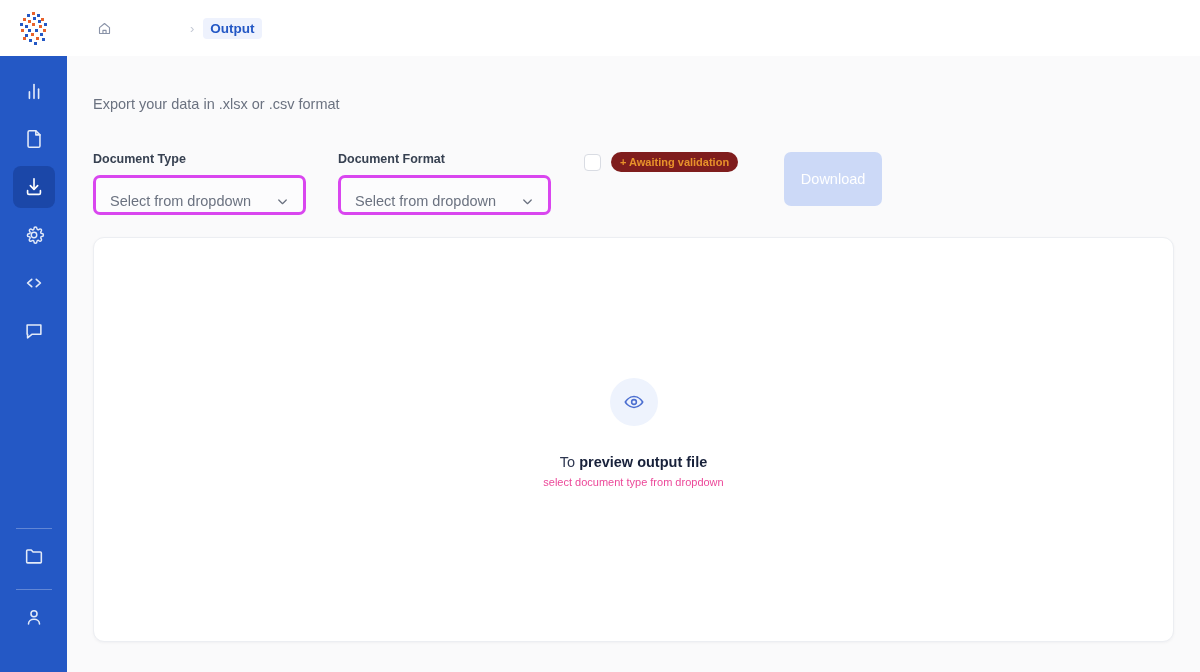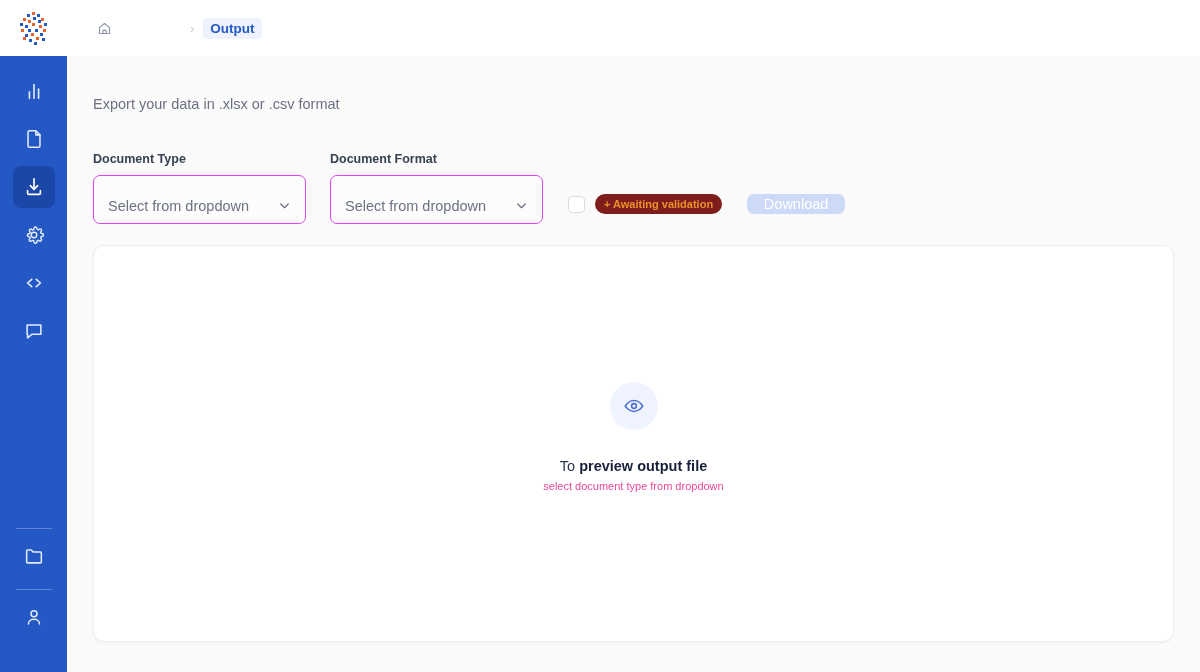--- a/index.html
+++ b/index.html
@@ -97,36 +97,36 @@
     letter-spacing: -0.4px;
     line-height: 1.15;
   }
   .page-subtitle {
     font-size: 14.5px;
     color: #6b7280;
     margin-top: 22px;
   }
 
   .controls {
-    display: flex; align-items: flex-end;
+    display: flex; align-items: flex-start;
     margin-top: 40px;
-    gap: 0;
+    gap: 8px;
   }
   .field { display: flex; flex-direction: column; }
   .field + .field { margin-left: 24px; }
   .field-label {
     font-size: 12.5px;
     font-weight: 600;
     color: #374151;
     margin-bottom: 9px;
   }
   .select {
-    width: 213px; height: 49px;
+    width: 213px; height: 40px;
     background: #fcfcfd;
-    border: 1px solid #d946ef;
+    border: 3px solid #d946ef;
     border-radius: 7px;
     display: flex; align-items: center;
     justify-content: space-between;
     padding: 12px 13px 0 14px;
     cursor: pointer;
   }
   .select-text { font-size: 14.5px; color: #6b7280; }
 
   .validation-group {
     display: flex; align-items: center;
@@ -145,23 +145,23 @@
   .badge {
     background: #7f1d1d;
     color: #e8922b;
     font-size: 11px;
     font-weight: 600;
     padding: 4px 9px;
     border-radius: 10px;
     white-space: nowrap;
   }
   .download-btn {
-    margin-left: 25px;
+    margin-left: 38px;
     margin-bottom: 10px;
-    width: 98px; height: 20px;
+    width: 98px; height: 54px;
     background: #ccd9f7;
     color: #ffffff;
     border: none;
     border-radius: 7px;
     font-size: 14.5px;
     font-family: "Liberation Sans", sans-serif;
     cursor: default;
   }
 
   .preview-card {

